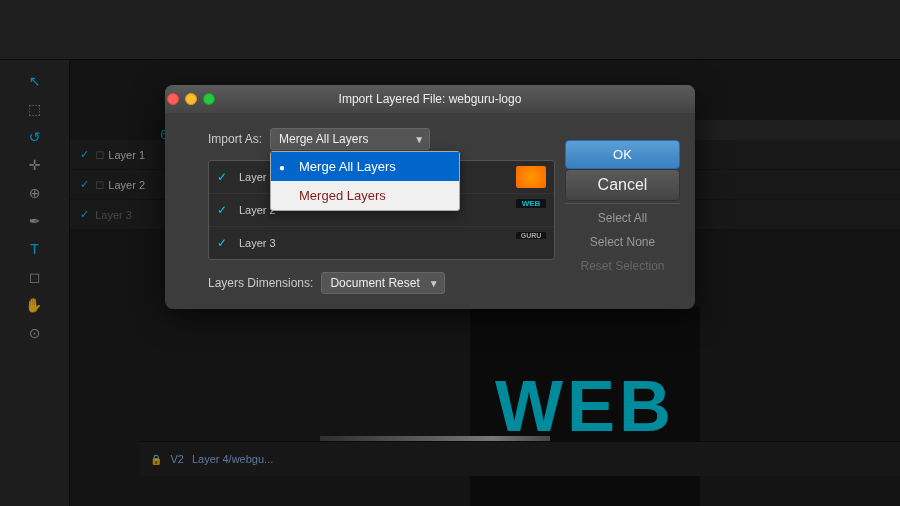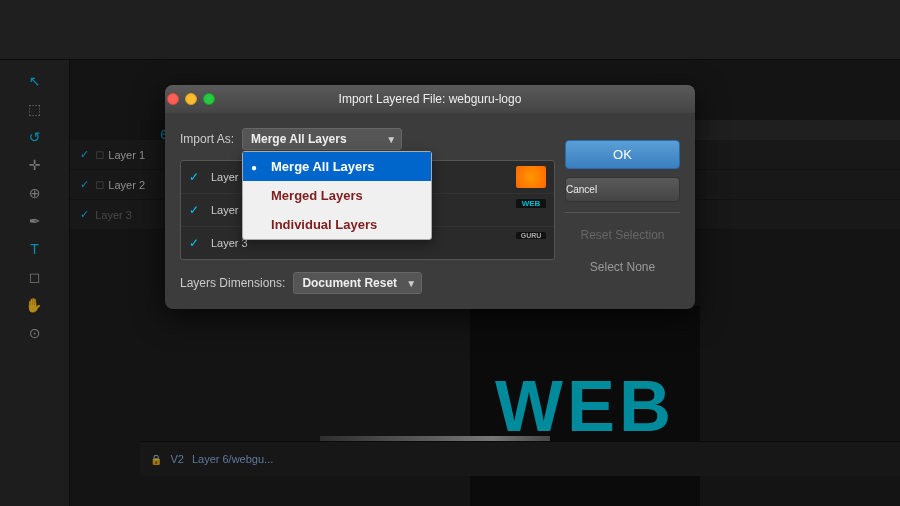--- a/index.html
+++ b/index.html
@@ -169,40 +169,40 @@
 
     .dialog-body {
       display: flex;
       padding: 15px 15px 15px 15px;
       gap: 10px;
     }
 
     
     .dialog-left {
       flex: 1;
+      margin-left: 28px;
     }
 
     .import-as-row {
       display: flex;
       align-items: center;
       gap: 8px;
       margin-bottom: 10px;
       position: relative;
     }
 
     .import-label {
       color: #ccc;
       font-size: 12px;
       white-space: nowrap;
     }
 
     .dropdown-wrapper {
       position: relative;
       display: inline-block;
-      font-weight: bold;
     }
     .dropdown-arrow {
       position: absolute;
       right: 6px;
       top: 50%;
       transform: translateY(-50%);
       color: #ccc;
       font-size: 10px;
       pointer-events: none;
     }
@@ -269,21 +269,21 @@
       align-items: center;
       gap: 8px;
       margin-top: 12px;
     }
 
     
     .dialog-right {
       width: 115px;
       display: flex;
       flex-direction: column;
-      gap: 8px;
+      gap: 0;
       padding-top: 12px;
     }
 
     .btn-ok {
       background: linear-gradient(to bottom, #5a9fd4, #3a7fc1);
       border: 1px solid #2a6aaa;
       border-radius: 4px;
       color: #fff;
       font-size: 13px;
       font-weight: 500;
@@ -291,24 +291,25 @@
       width: 100%;
       cursor: pointer;
       text-align: center;
     }
 
     .btn-cancel {
       background: linear-gradient(to bottom, #5a5a5a, #444);
       border: 1px solid #333;
       border-radius: 4px;
       color: #eee;
-      font-size: 10px;
+      font-size: 16px;
       padding: 6px 0;
       width: 100%;
       cursor: pointer;
+      text-align: center;
     }
 
     .divider-line {
       height: 1px;
       background: #555;
       margin: 2px 0;
     }
 
     .btn-ghost {
       background: none;
@@ -441,21 +442,21 @@
 
   <div class="web-preview">
     <span class="web-text">WEB</span>
   </div>
 
   <div class="colored-bar"></div>
 
   <div class="v2-row">
     <span style="color:#666;font-size:10px">🔒</span>
     <span style="color:#8ad">V2</span>
-    <span style="color:#8ad">Layer 6/webgu...</span>
+    <span style="color:#8ad">Layer 4/webgu...</span>
   </div>
 </div>
 
 <div class="dialog-overlay"></div>
 
 <div class="dialog">
 
   <div class="dialog-titlebar">
     <div class="traffic-light tl-red"></div>
     <div class="traffic-light tl-yellow"></div>
@@ -475,23 +476,20 @@
           </div>
           <span class="dropdown-arrow">▼</span>
 
           <div class="dropdown-menu">
             <div class="menu-item selected">
               <span class="menu-radio">●</span>
               <span>Merge All Layers</span>
             </div>
             <div class="menu-item">
               <span>Merged Layers</span>
-            </div>
-            <div class="menu-item">
-              <span>Individual Layers</span>
             </div>
           </div>
         </div>
       </div>
 
       <div class="layers-list">
         <div class="layer-item">
           <span class="check-mark">✓</span>
           <span>Layer 1</span>
           <div class="layer-thumb" style="margin-left:auto">
@@ -522,18 +520,19 @@
           </div>
           <span class="dropdown-arrow">▼</span>
         </div>
       </div>
     </div>
 
     <div class="dialog-right">
       <div class="btn-ok">OK</div>
       <div class="btn-cancel">Cancel</div>
       <div class="divider-line"></div>
+      <div class="btn-ghost">Select All</div>
+      <div class="btn-ghost">Select None</div>
       <div class="btn-ghost disabled">Reset Selection</div>
-      <div class="btn-ghost">Select None</div>
     </div>
 
   </div>
 </div>
 
 </body></html>

